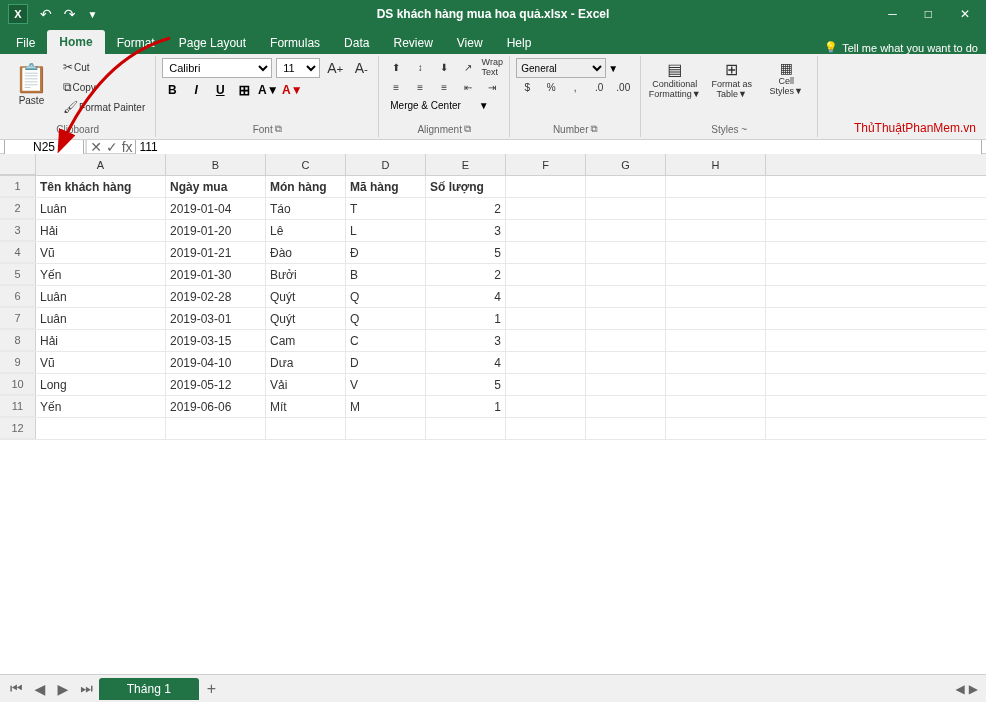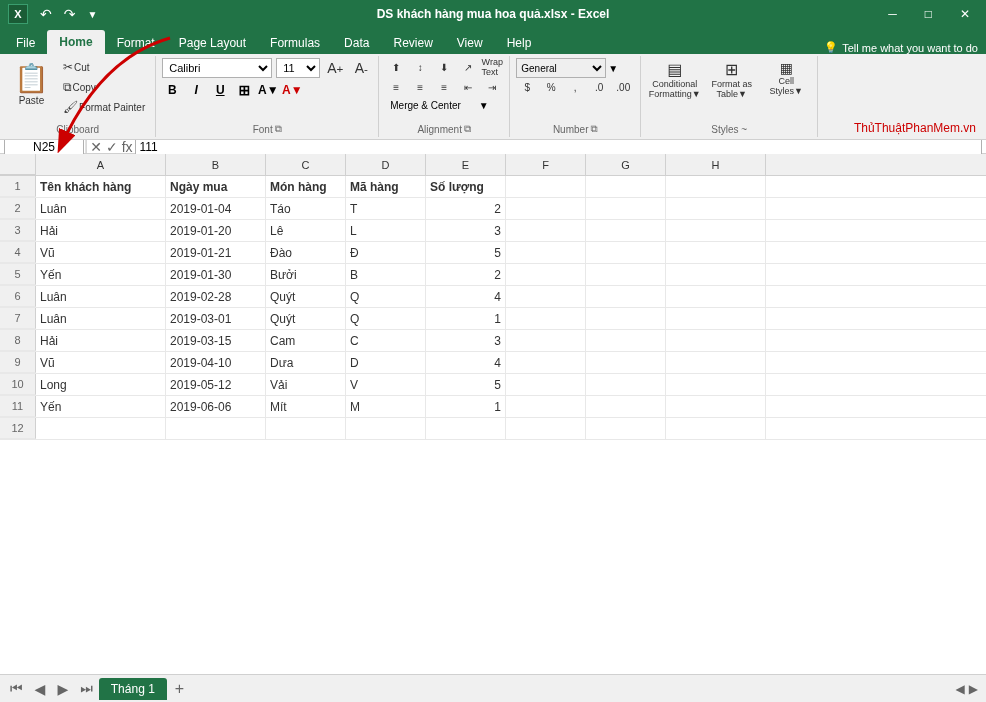--- a/index.html
+++ b/index.html
@@ -271,21 +271,21 @@
       border-top: 1px solid #d0d0d0;
       display: flex;
       align-items: center;
       padding-left: 4px;
       gap: 0;
     }
     .sheet-tab-nav { color: #666; padding: 0 6px; cursor: pointer; font-size: 14px; }
     .sheet-tab {
       background: #217346;
       color: white;
-      padding: 4px 12px;
+      padding: 4px 28px;
       font-size: 12px;
       cursor: pointer;
       height: 22px;
       display: flex;
       align-items: center;
       border-radius: 3px 3px 0 0;
     }
     .sheet-tab-add { color: #666; padding: 0 8px; cursor: pointer; font-size: 16px; }
     .sheet-tab-right { margin-left: auto; display: flex; align-items: center; gap: 4px; padding-right: 8px; }
 

